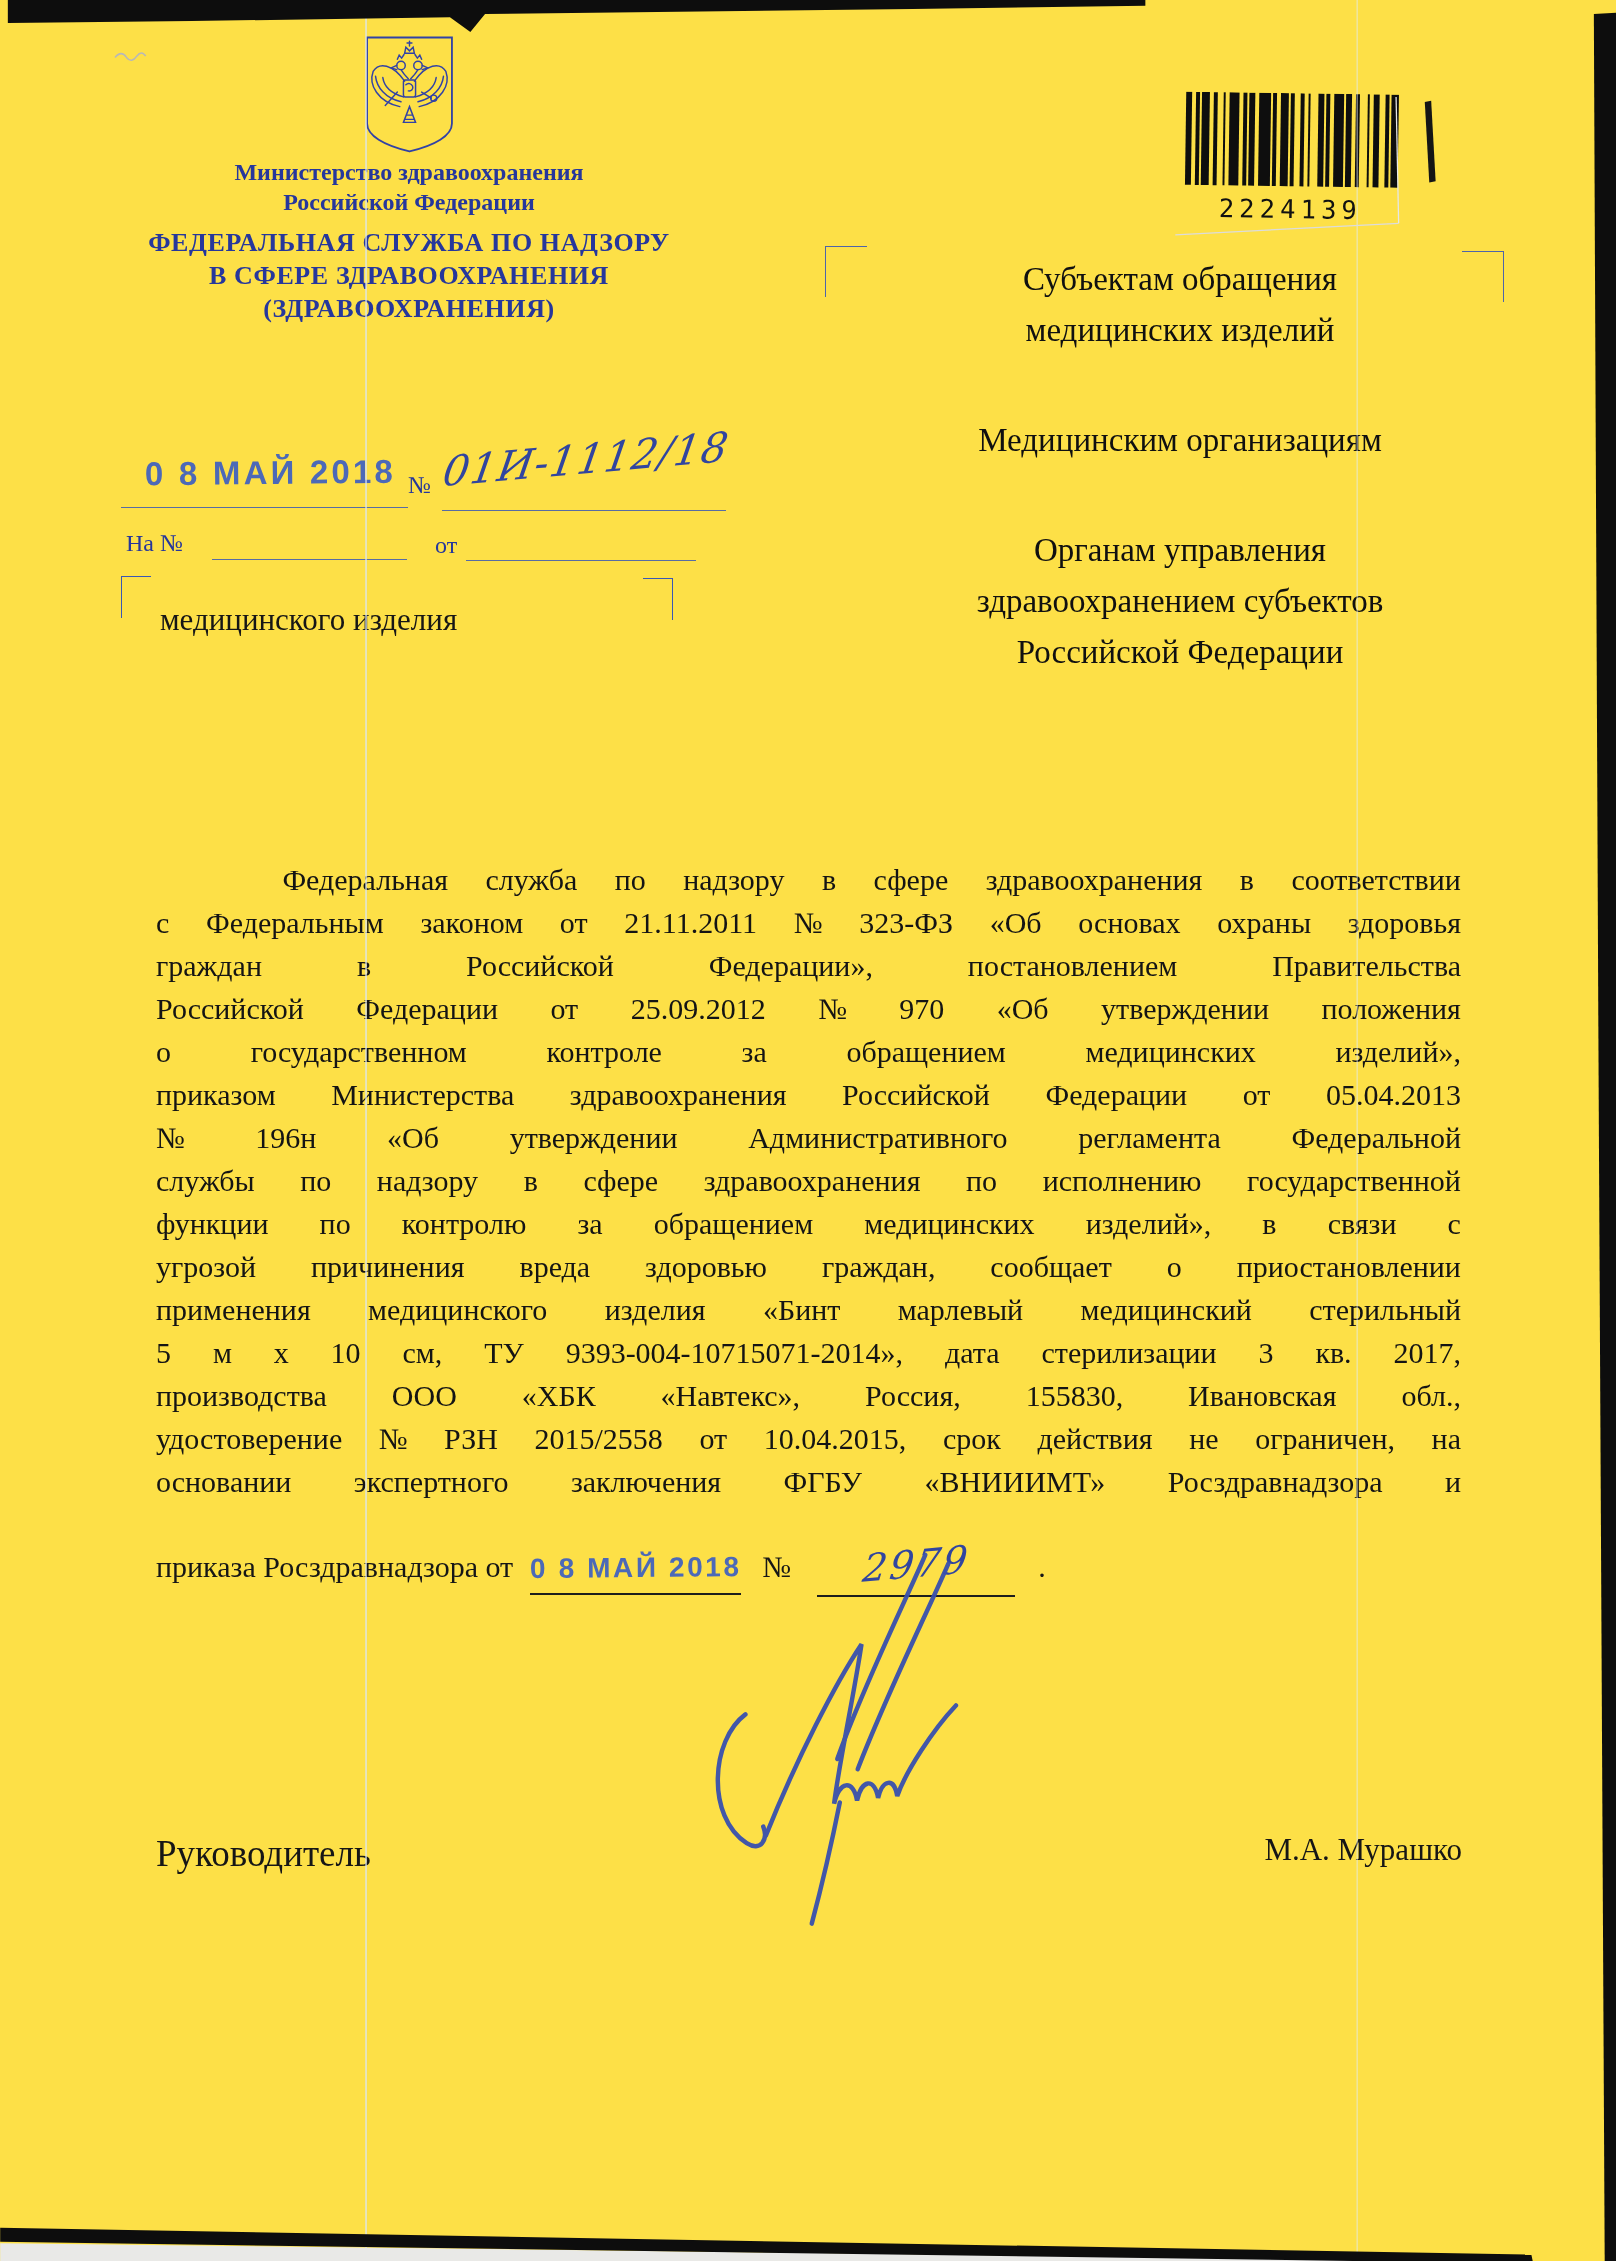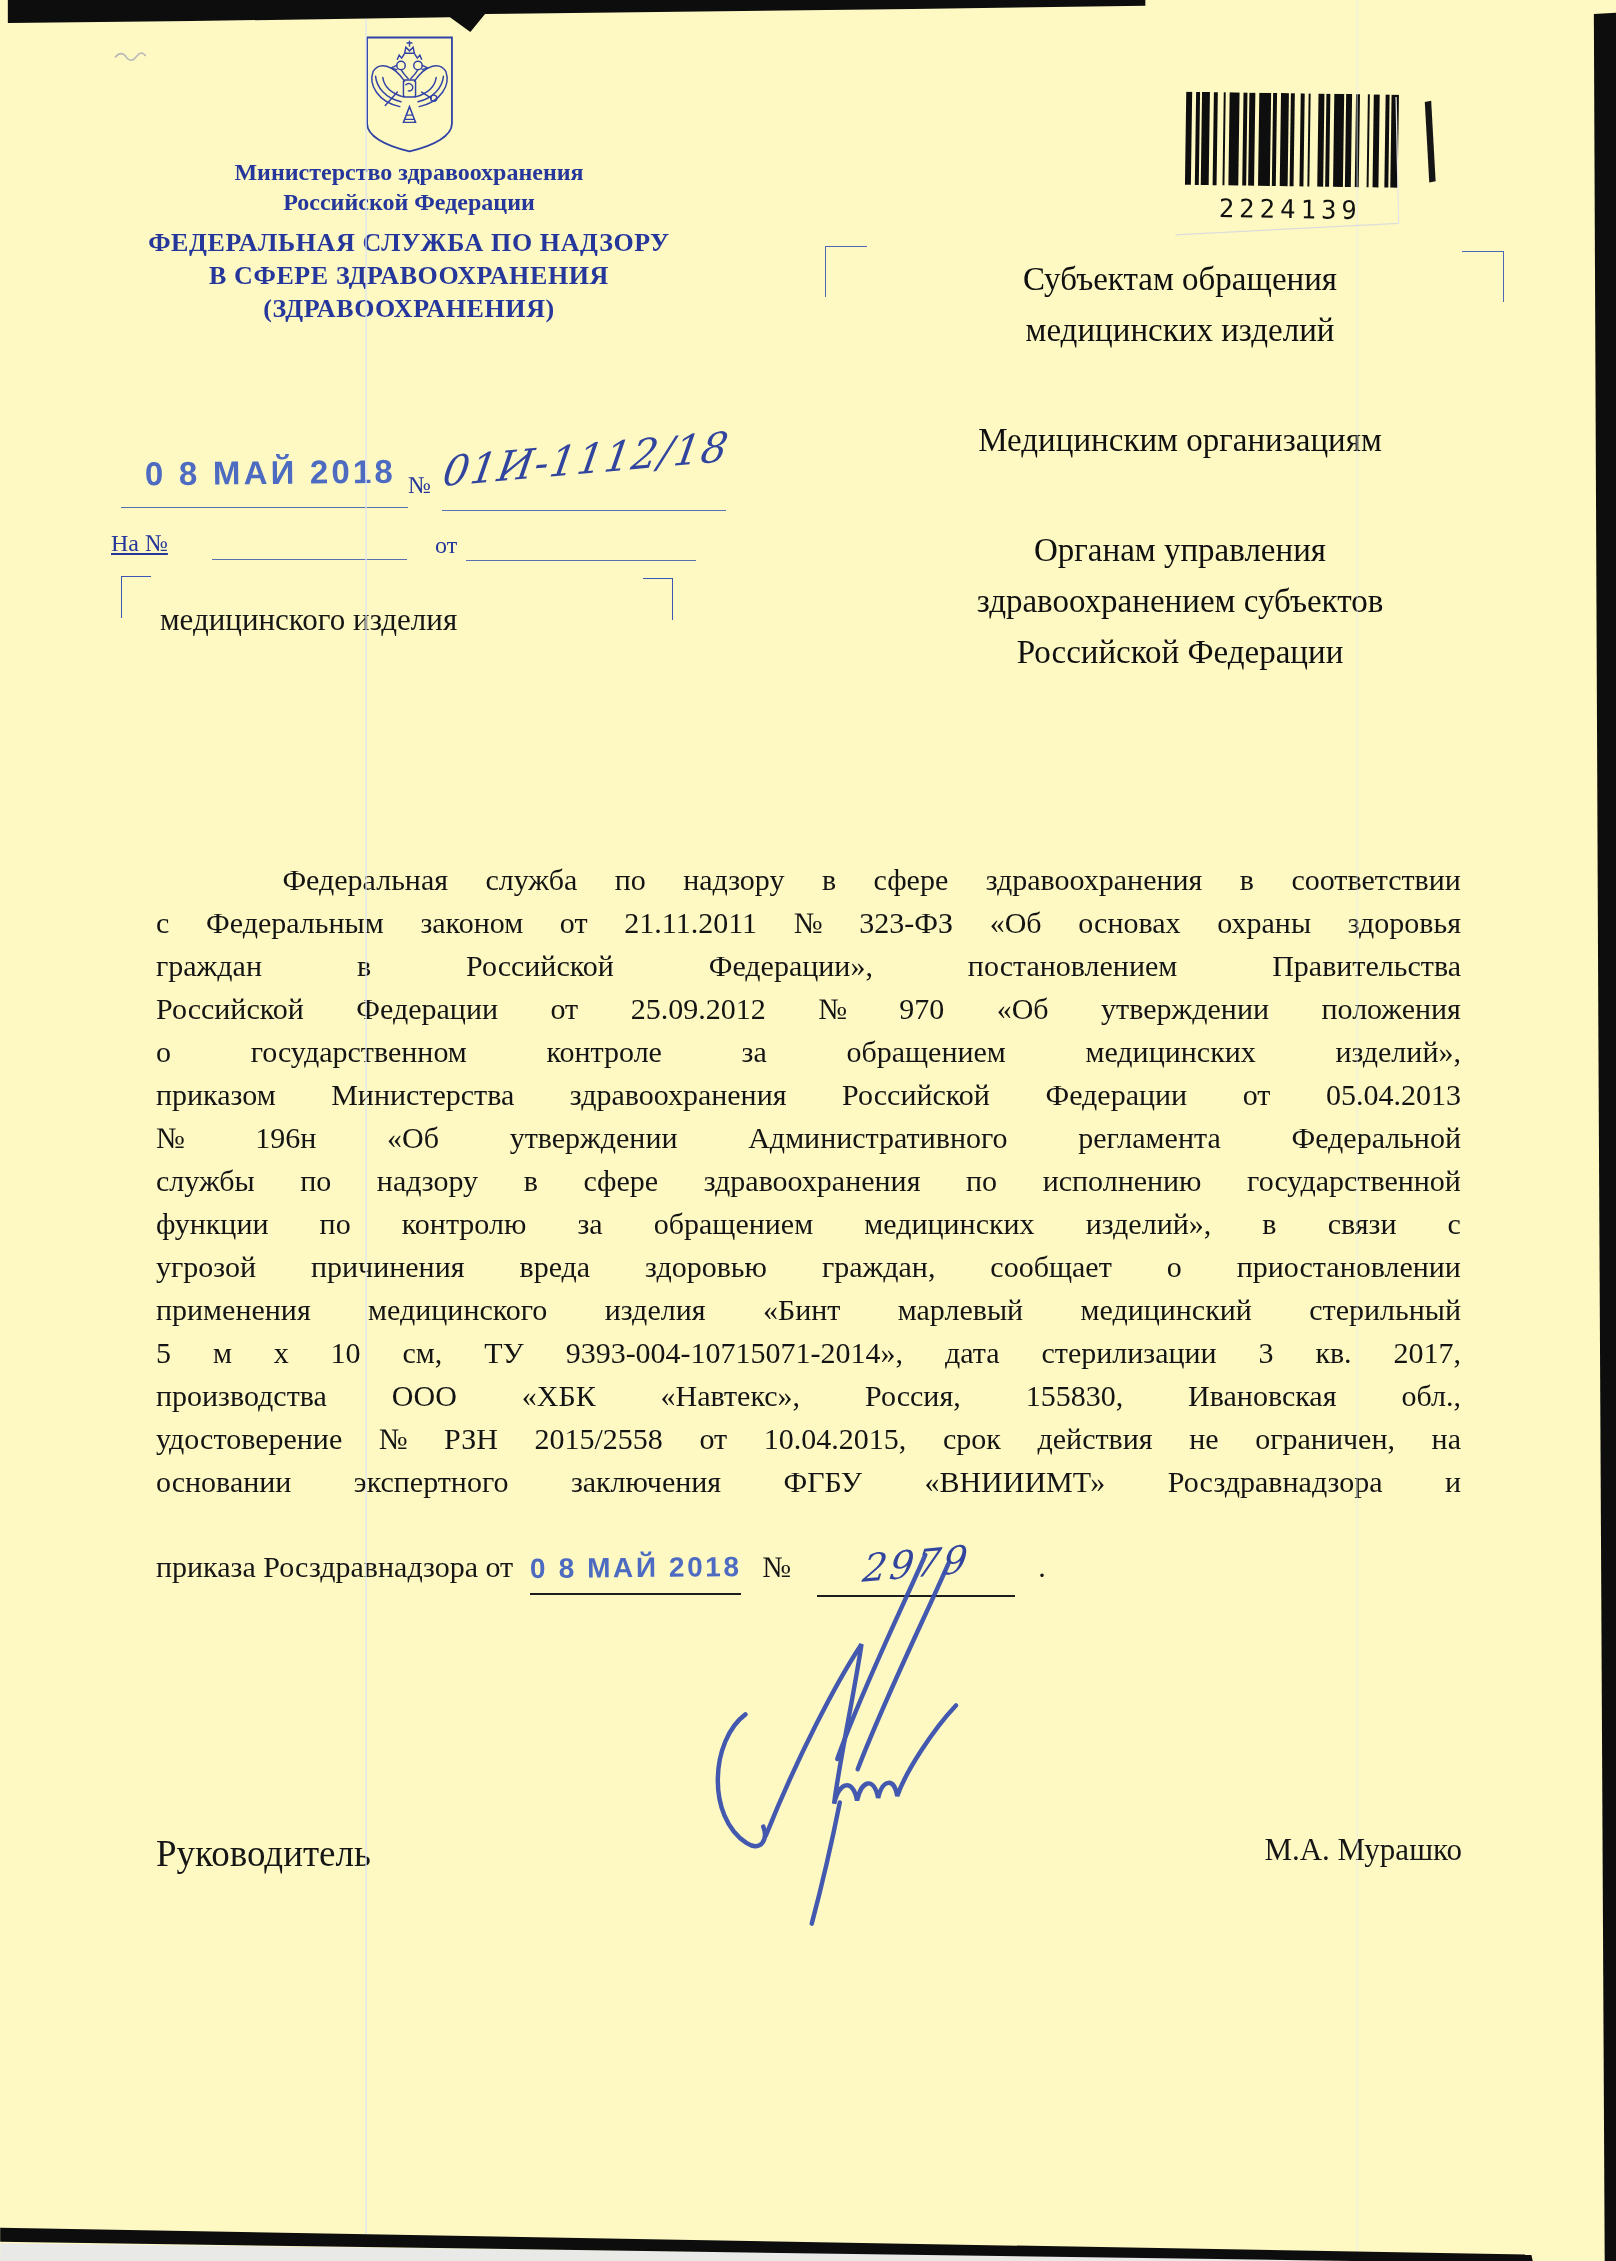--- a/index.html
+++ b/index.html
@@ -1,16 +1,16 @@
 <!DOCTYPE html>
 <html style="--lh-blue: #26379c; --stamp-blue: #3d5fc1; --ink-blue: #31459f; --line-blue: #3a57b5; --text-black: #161616;font-size:10.2px"><head>
 <meta charset="utf-8">
 <style>
   html,body{margin:0;padding:0;background:#777;}
-  #page{position:relative;width:1617px;height:2261px;background:#fef9c3;overflow:hidden;
+  #page{position:relative;width:1617px;height:2261px;background:#fde047;overflow:hidden;
         font-family:"Liberation Serif",serif;color:var(--text-black,#161616);}
   .abs{position:absolute;}
   
   #letterhead{left:77px;top:32px;width:664px;text-align:center;color:var(--lh-blue,#26379c);}
   #emblem{position:relative;margin:0 auto;width:97px;height:125px;}
   .min-line{font-size:24px;font-weight:bold;line-height:30px;}
   .svc-line{font-size:26px;font-weight:bold;line-height:33px;letter-spacing:0.6px;}
   .addr-line{font-size:21px;line-height:28px;}
   #svc-block{margin-top:9px;}
   #addr-block{margin-top:41px;}
@@ -18,21 +18,21 @@
   .stamp{font-family:"Liberation Sans",sans-serif;font-weight:bold;color:var(--stamp-blue,#3d5fc1);
          letter-spacing:3.2px;opacity:.92;}
   #date-stamp-1{left:145px;top:454px;font-size:33px;transform:rotate(-.6deg);}
   .formline{height:0;border-top:1.9px solid var(--line-blue,#3a57b5);opacity:.85;}
   #reg-line-1{left:121px;top:507px;width:287px;}
   #reg-line-2{left:442px;top:510px;width:284px;}
   #reg-line-3{left:212px;top:559px;width:195px;}
   #reg-line-4{left:466px;top:560px;width:230px;}
   .reg-label{color:var(--lh-blue,#26379c);font-size:24px;}
   #reg-no{left:408px;top:472px;}
-  #na-no{left:111px;top:530px;text-decoration:underline;}
+  #na-no{left:126px;top:530px;}
   #reg-ot{left:435px;top:532px;}
   .handwriting{font-family:"DejaVu Serif",serif;font-style:italic;color:var(--ink-blue,#31459f);}
   #out-number{left:443px;top:435px;width:294px;font-size:41px;transform:rotate(-5deg) skewX(-14deg);
               letter-spacing:1.3px;white-space:nowrap;}
   
   .brk{width:41px;height:50px;opacity:.9;}
   .brk-tl{border-left:1.9px solid var(--line-blue,#3a57b5);border-top:1.9px solid var(--line-blue,#3a57b5);}
   .brk-tr{border-right:1.9px solid var(--line-blue,#3a57b5);border-top:1.9px solid var(--line-blue,#3a57b5);}
   #subj-brk-l{left:121px;top:576px;width:29px;height:41px;}
   #subj-brk-r{left:643px;top:578px;width:29px;height:41px;}

